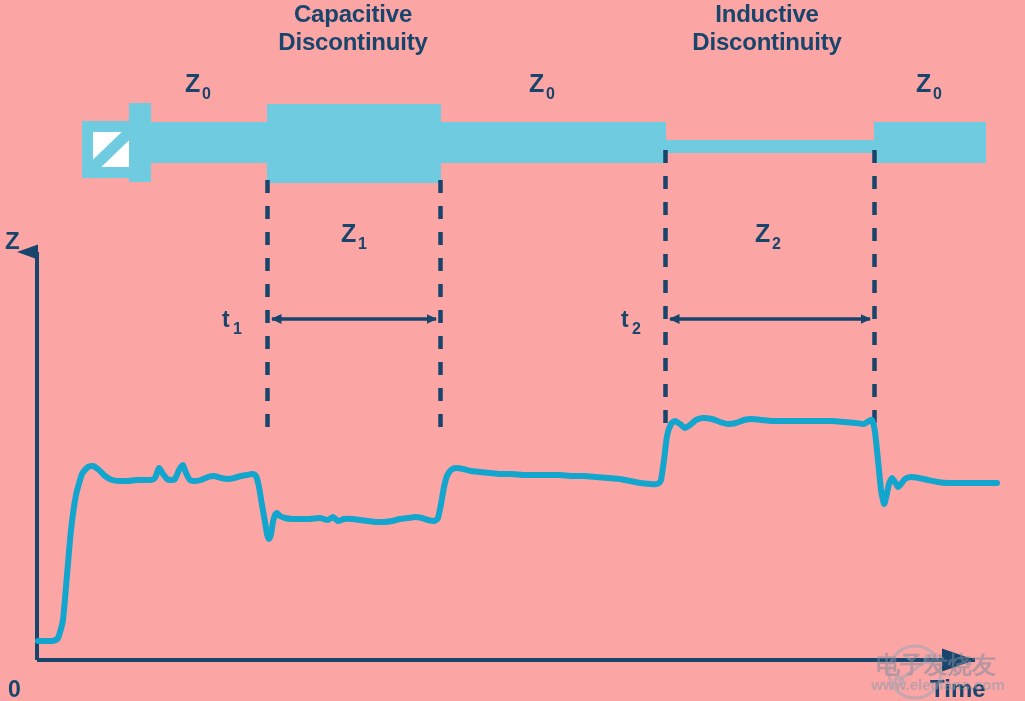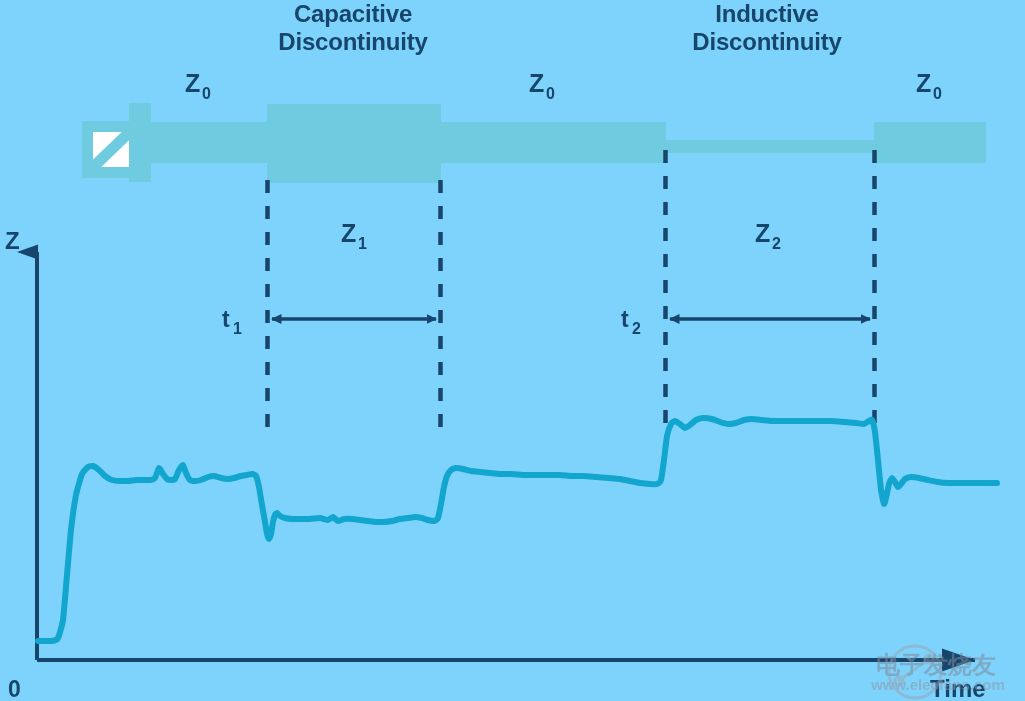--- a/index.html
+++ b/index.html
@@ -8,21 +8,21 @@
     padding: 0;
     background: #ffffff;
   }
   body {
     font-family: "Liberation Sans", sans-serif;
   }
   #figure-root {
     position: relative;
     width: 1025px;
     height: 701px;
-    background: #7dd3fc;
+    background: #fca5a5;
     overflow: hidden;
   }
   #figure-svg {
     position: absolute;
     left: 0;
     top: 0;
     width: 1025px;
     height: 701px;
     display: block;
   }

